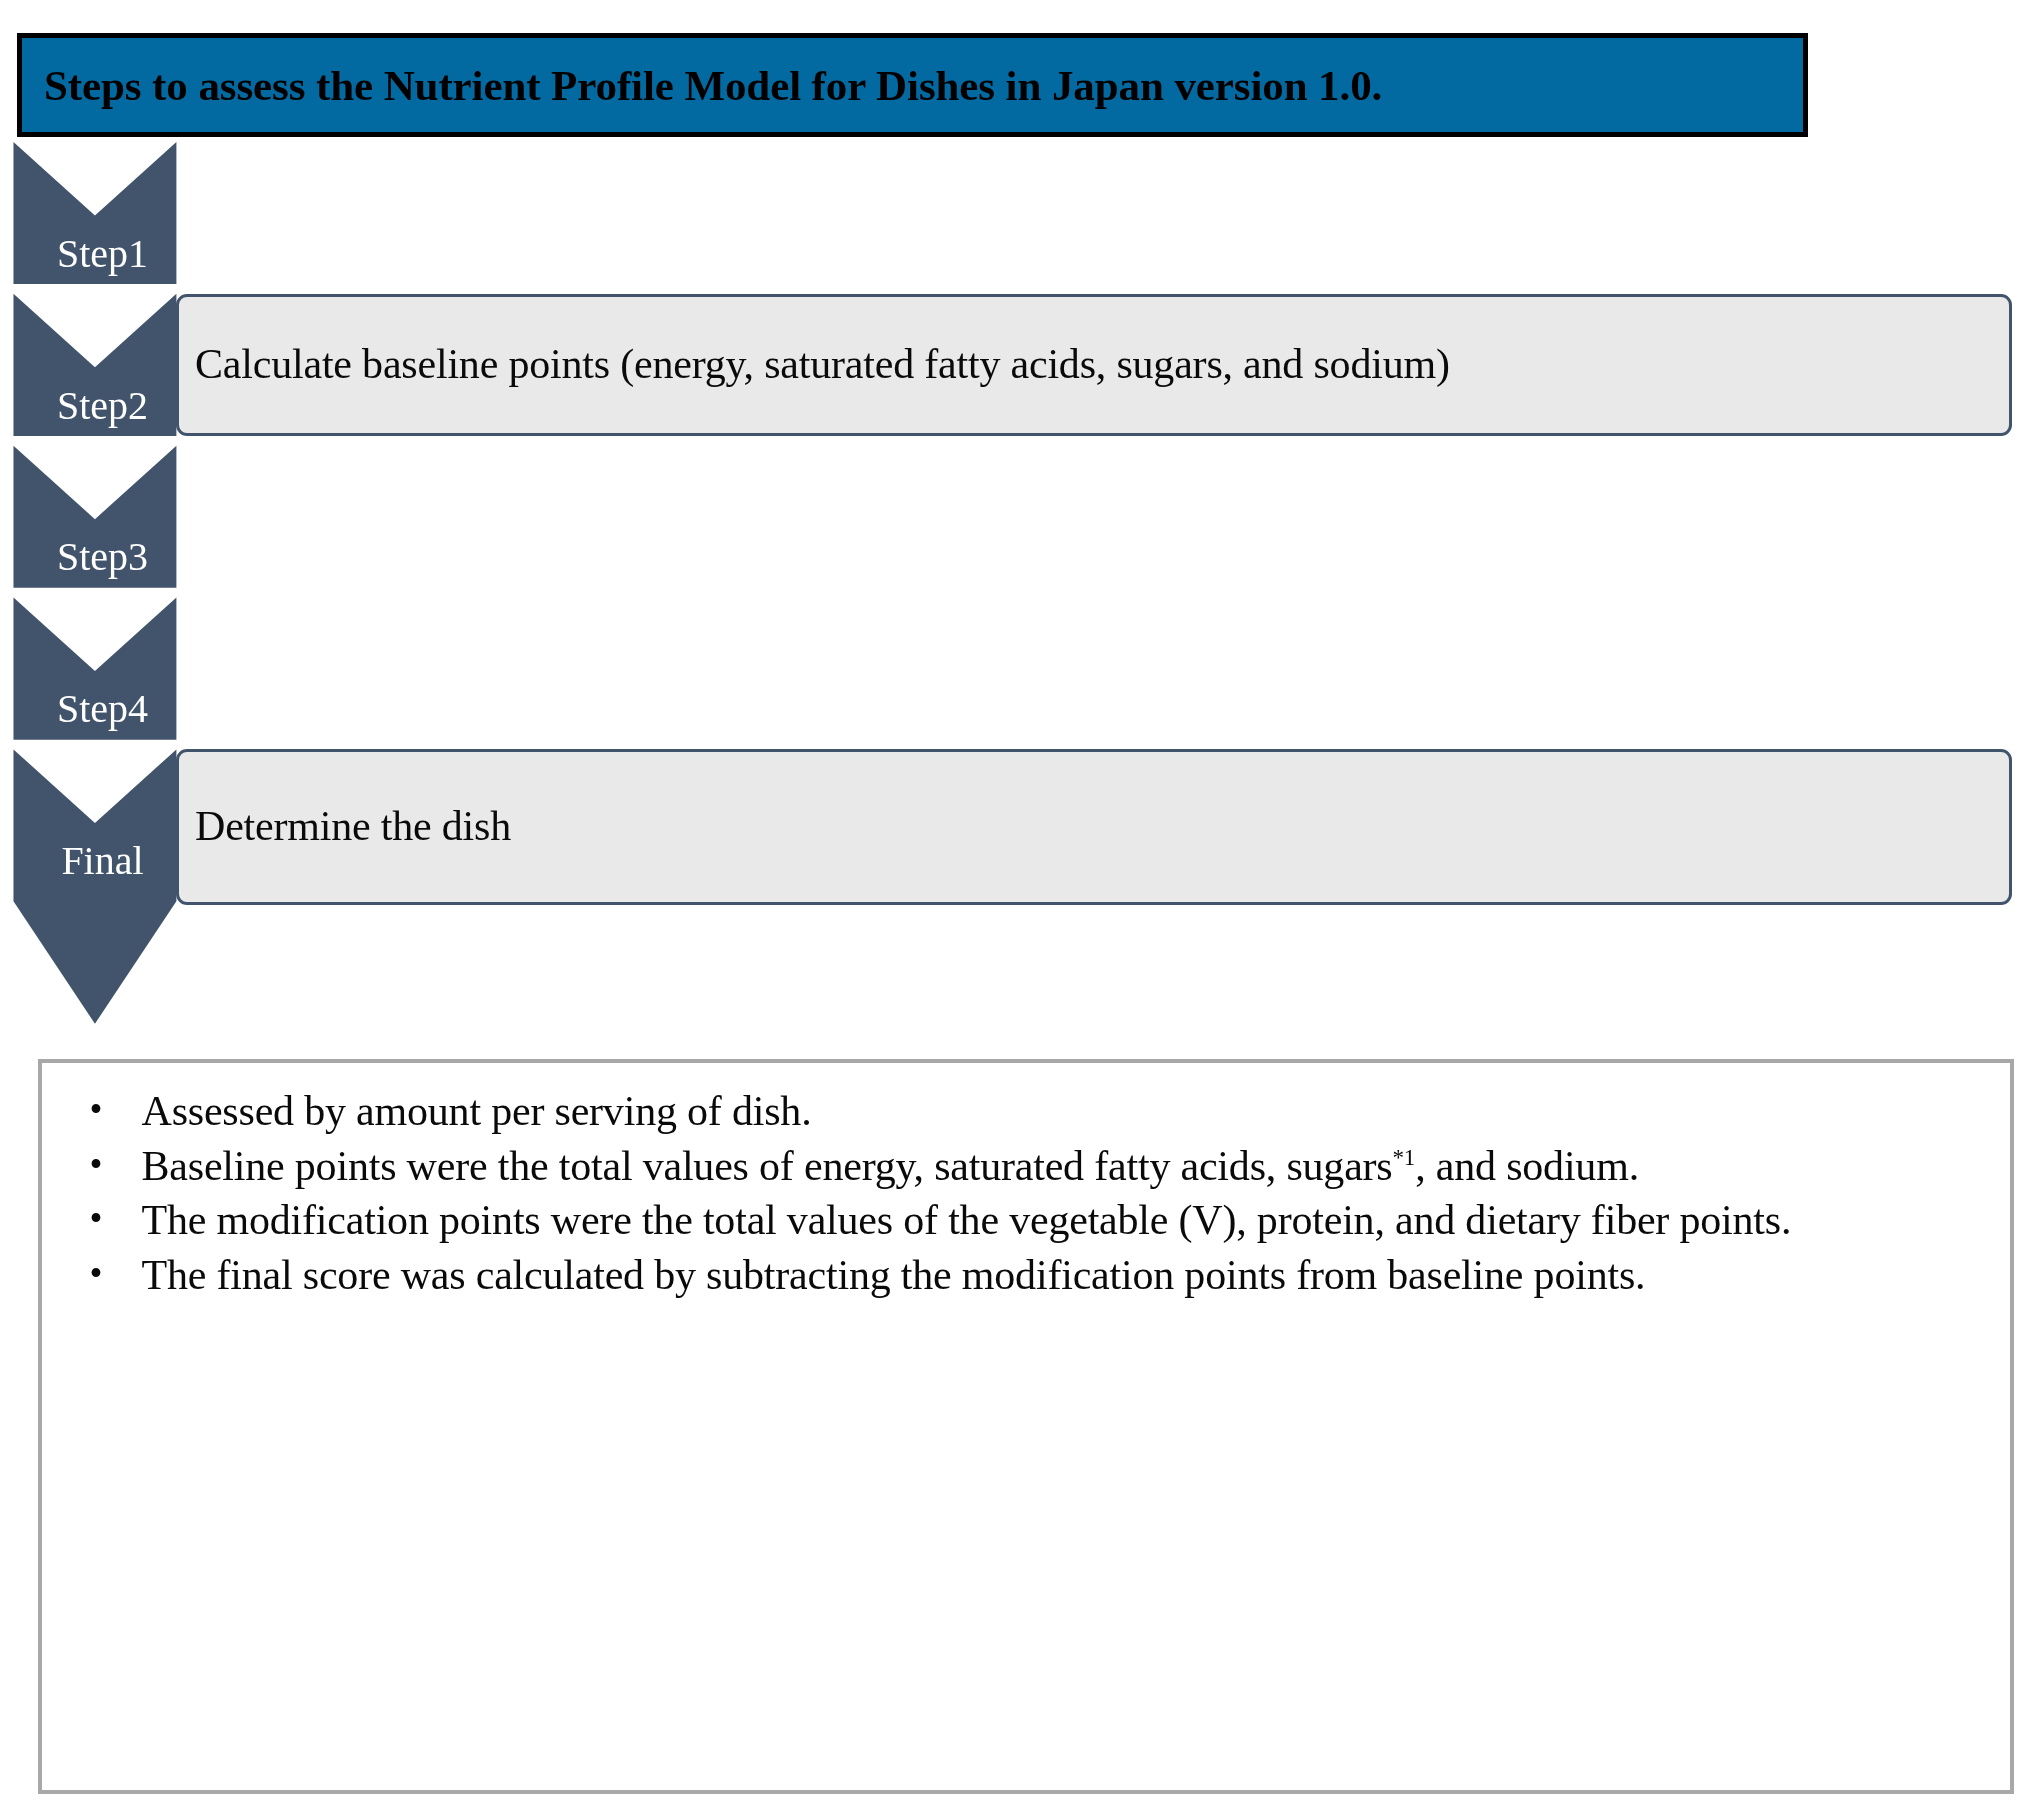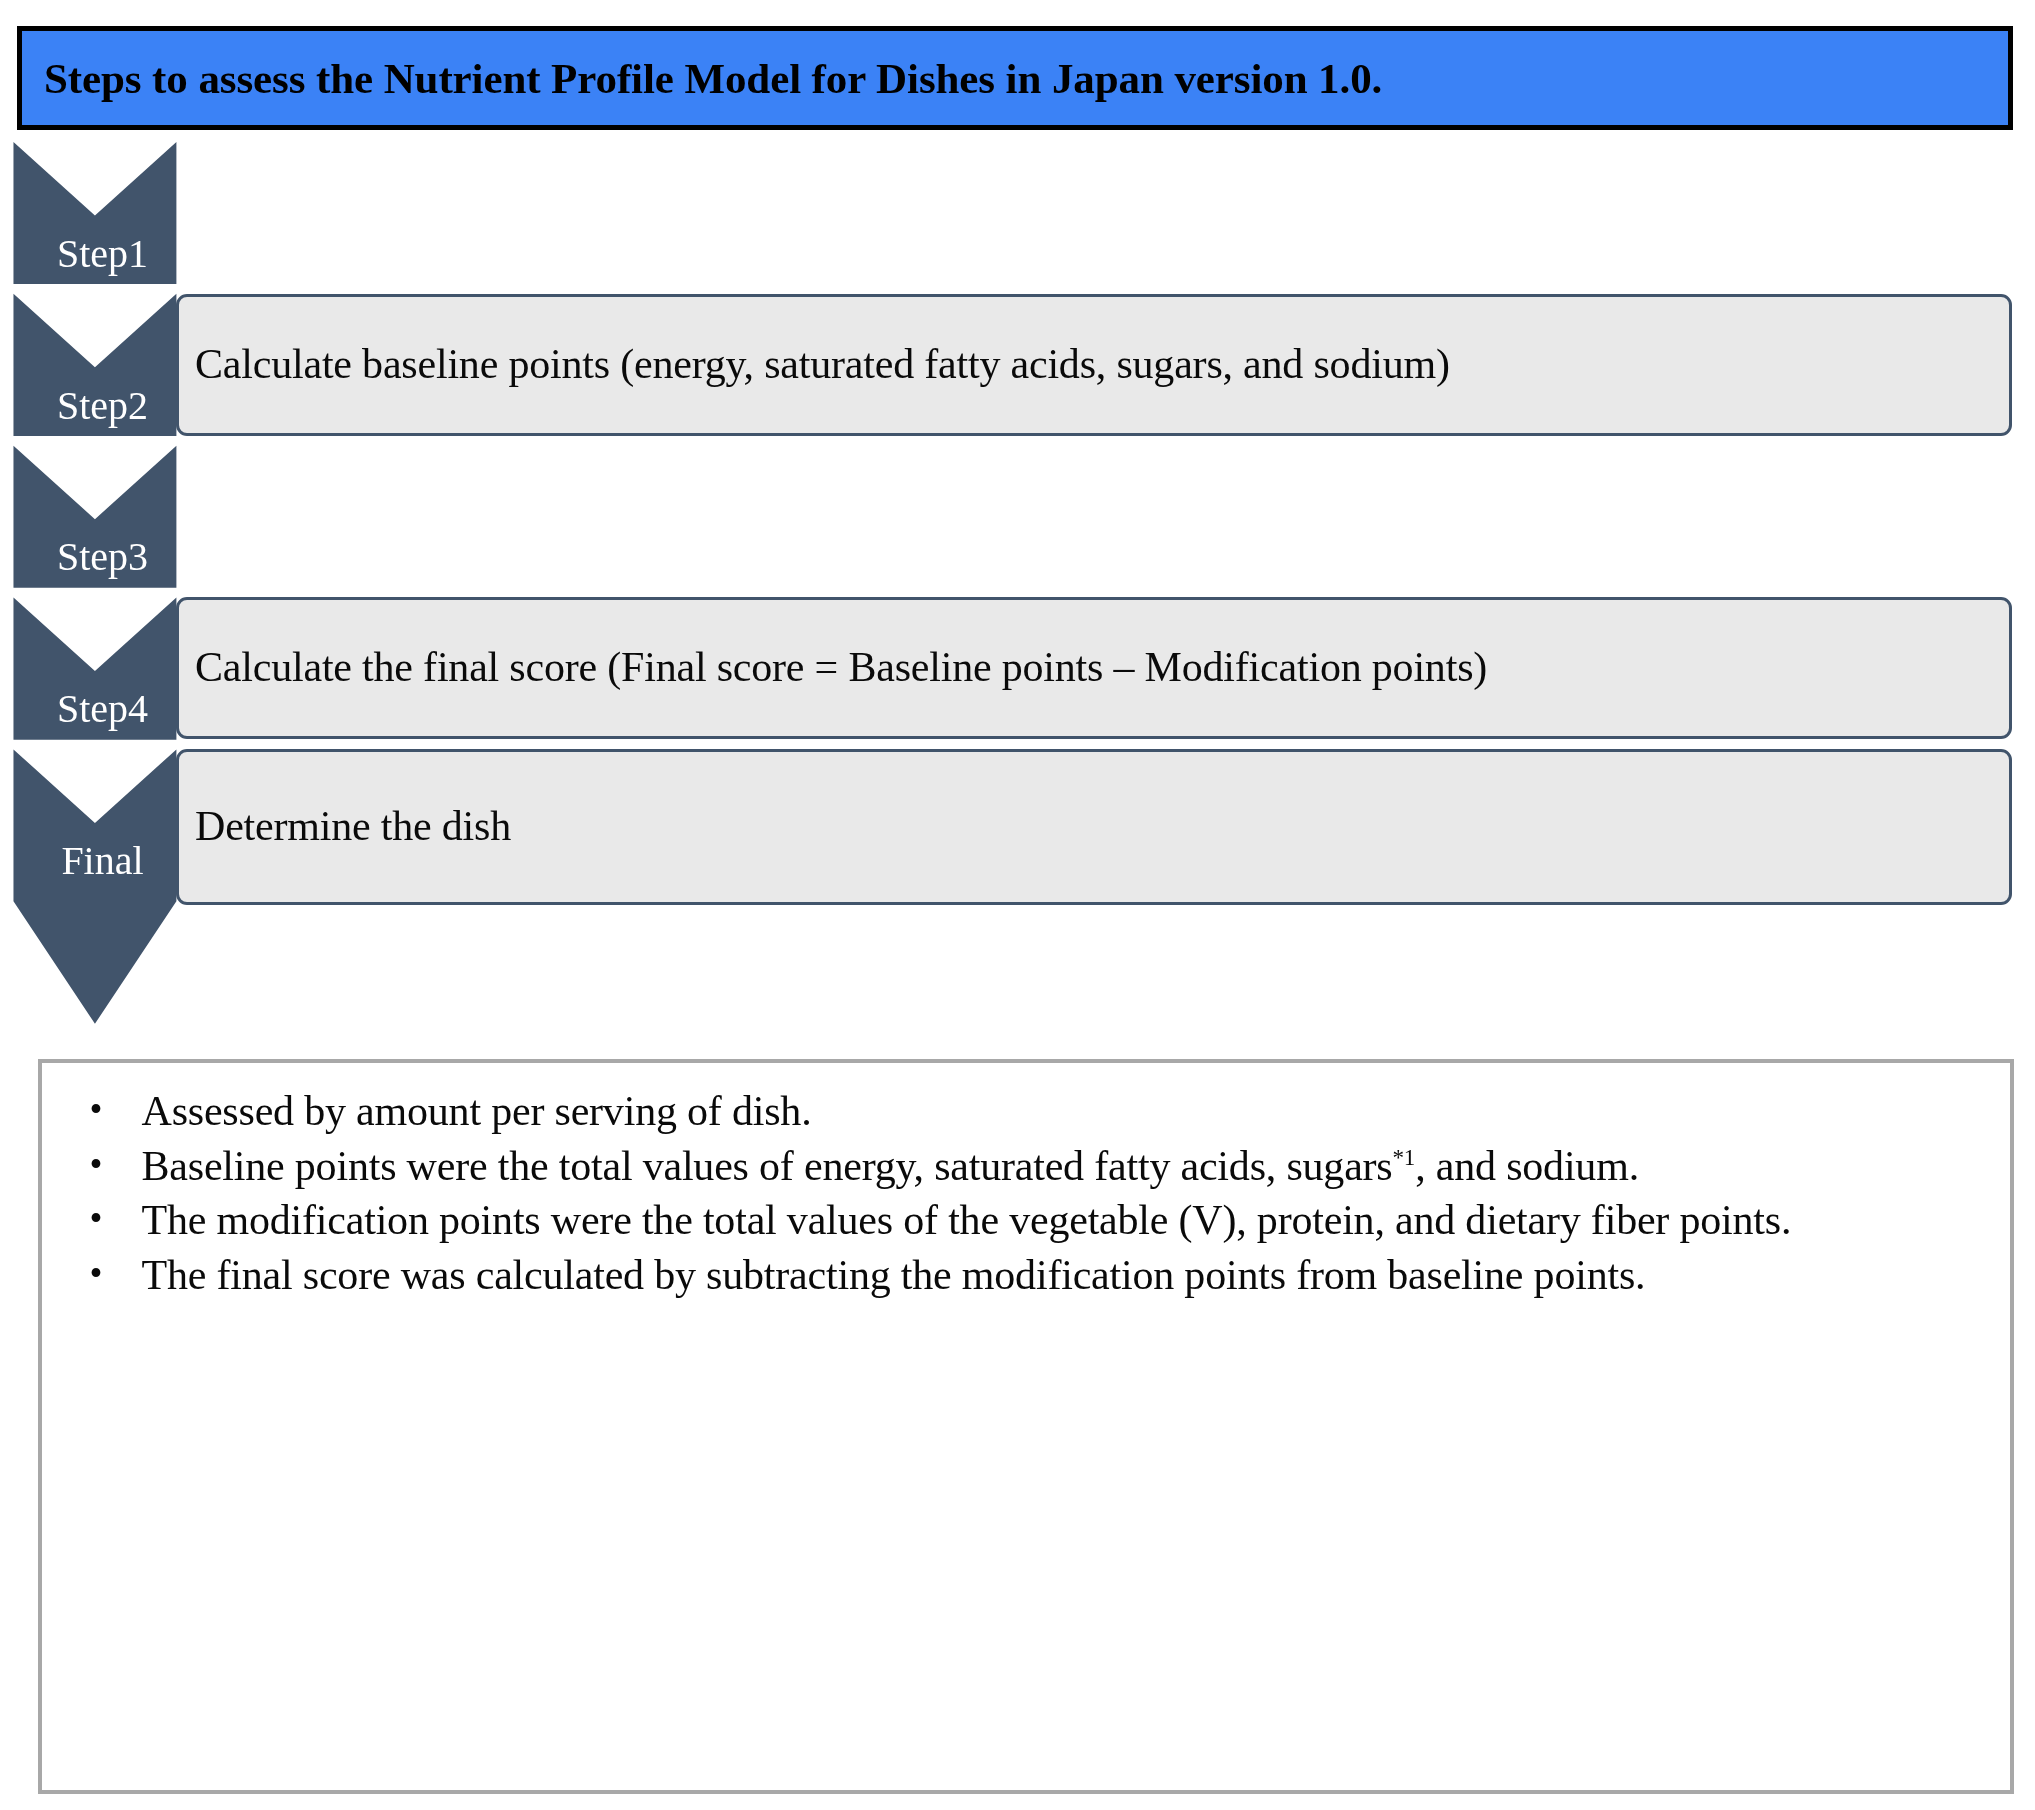--- a/index.html
+++ b/index.html
@@ -12,26 +12,26 @@
     height: 1810px;
     position: relative;
     font-family: "Liberation Serif", "DejaVu Serif", serif;
     overflow: hidden;
   }
 
   
   #title-box {
     position: absolute;
     left: 17px;
-    top: 26px;
-    width: 1996px;
+    top: 33px;
+    width: 1791px;
     height: 104px;
     box-sizing: border-box;
     border: 5.5px solid #000000;
-    background: #3b82f6;
+    background: #0369a1;
     display: flex;
     align-items: center;
   }
   #title-text {
     font-size: 43px;
     font-weight: bold;
     color: #000000;
     padding-left: 22px;
     letter-spacing: -0.1px;
     white-space: nowrap;
@@ -161,25 +161,20 @@
   <div class="chev-label" style="top:699px">Final</div>
 
 
   <div class="step-box" style="top:152px; height:142px; align-items:center; padding-top:0;">
     <div class="step-text">
       <span class="ind">Calculate baseline points (energy, saturated fatty acids, sugars, and sodium)</span>
     </div>
   </div>
 
 
-  <div class="step-box" style="top:455px; height:142px; align-items:center; padding-top:0;">
-    <div class="step-text">
-      <span class="ind">Calculate the final score (Final score = Baseline points – Modification points)</span>
-    </div>
-  </div>
 
   <div class="step-box" style="top:607px; height:156px; align-items:center; padding-top:0;">
     <div class="step-text">
       <span class="ind">Determine the dish</span>
     </div>
   </div>
 
 </div>
 
 <div id="notes-box">

